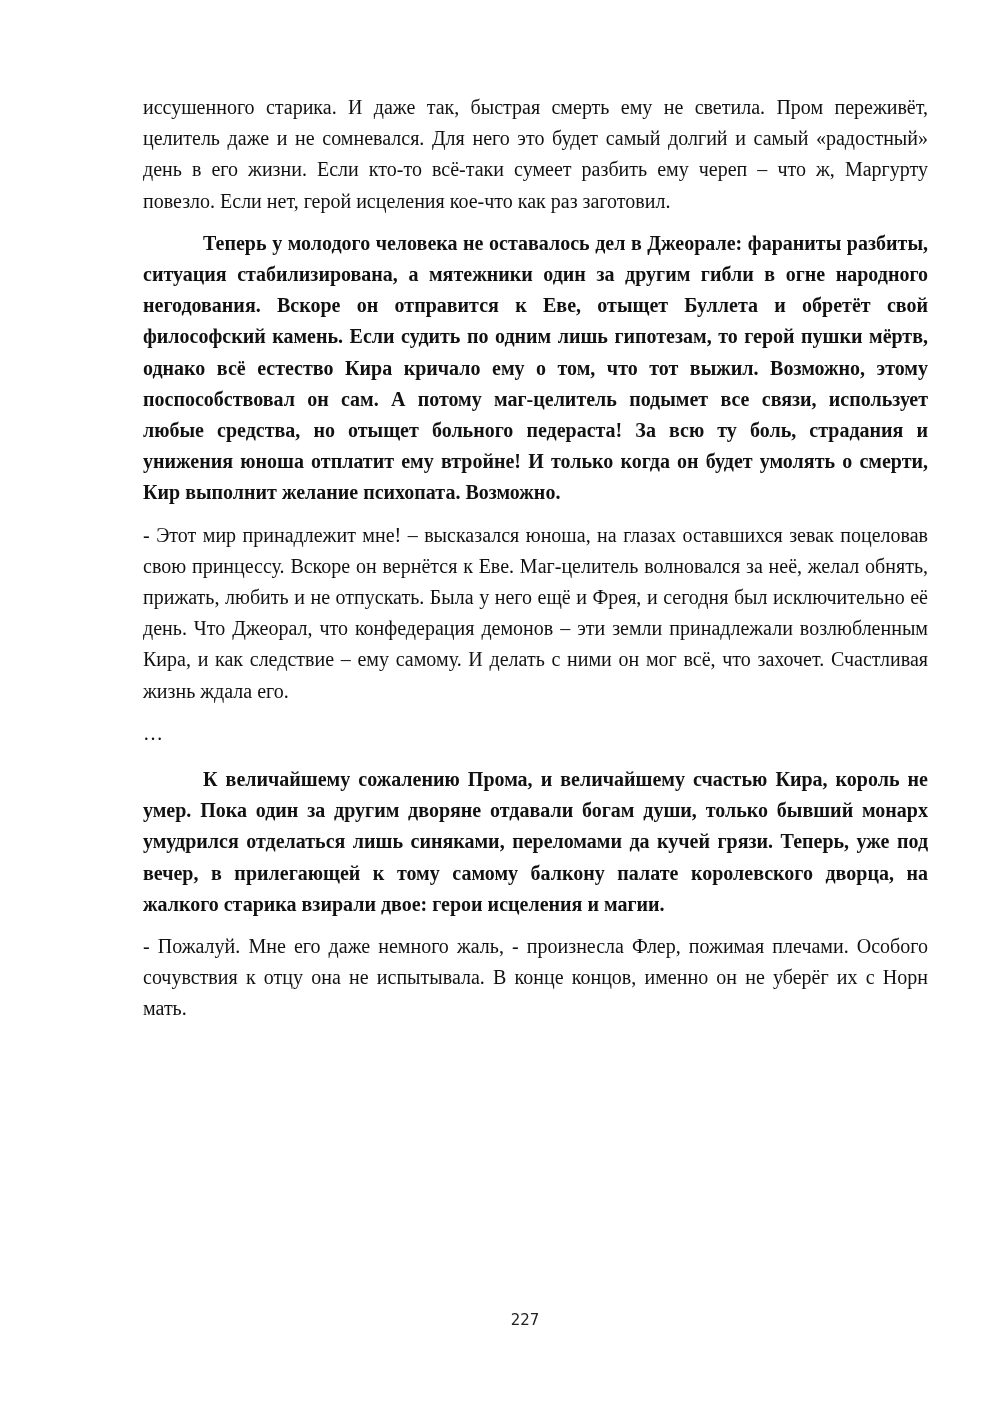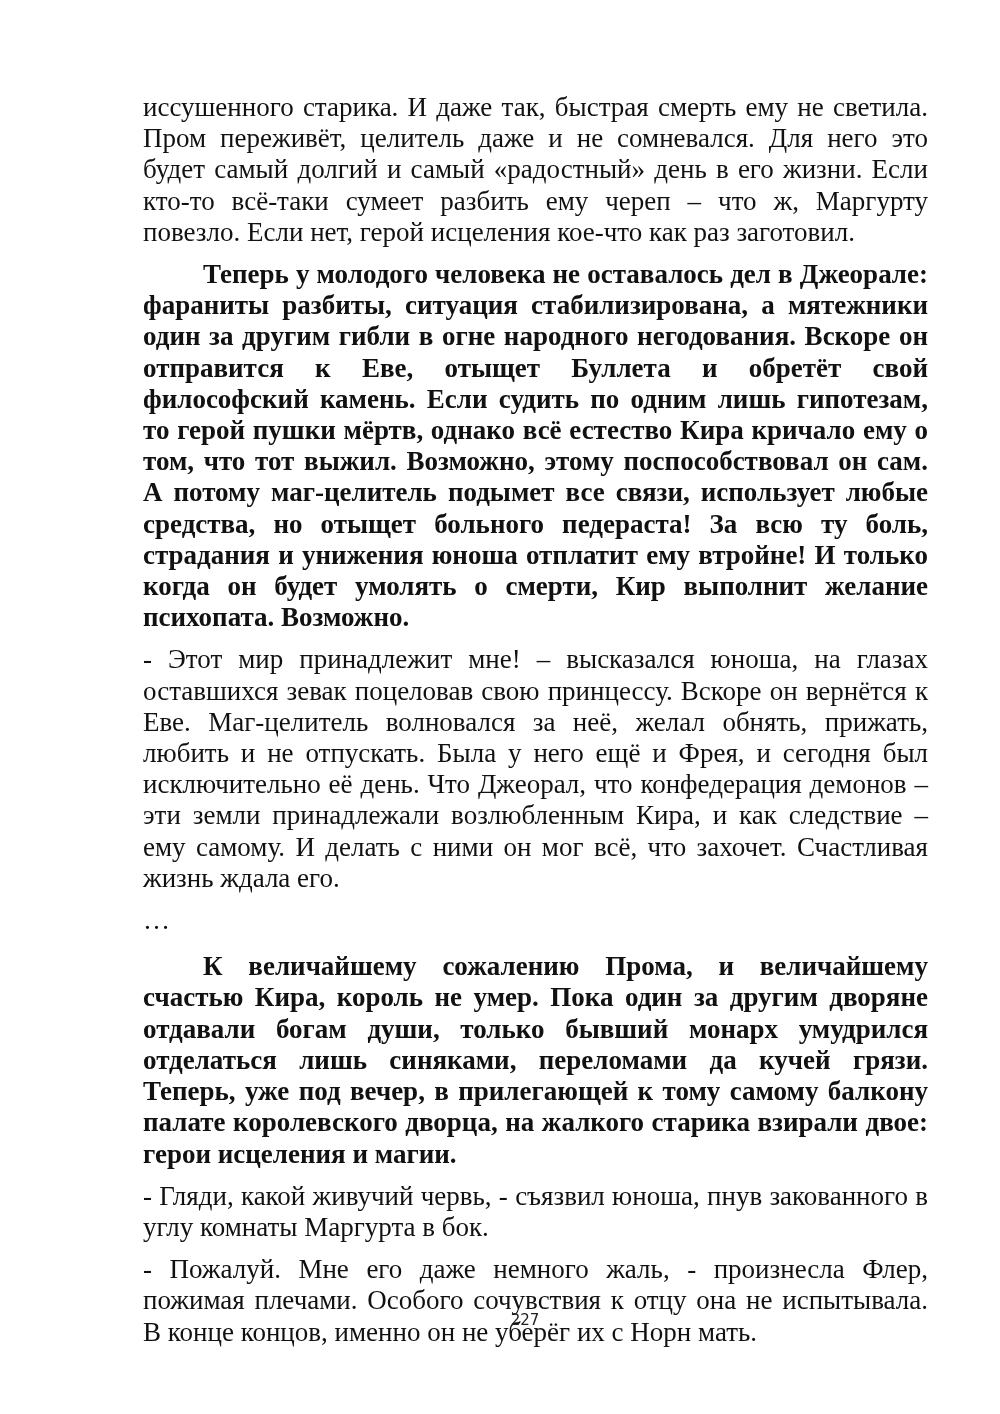--- a/index.html
+++ b/index.html
@@ -3,21 +3,21 @@
   <meta charset="utf-8">
   <style>
     html, body { margin: 0; padding: 0; background: #ffffff; }
     body { width: 1000px; height: 1414px; position: relative; overflow: hidden; }
     .page {
       position: absolute;
       left: 143px;
       top: 92px;
       width: 785px;
       font-family: "Liberation Serif", serif;
-      font-size: 27px;
+      font-size: 20px;
       line-height: 31.2px;
       color: #111111;
       text-align: justify;
     }
     .page p { margin: 0 0 11px 0; }
     .page p.indent { text-indent: 60px; font-weight: bold; }
     .page p.ellipsis { margin-bottom: 15px; }
     .page-number {
       position: absolute;
       top: 1311px;
@@ -31,17 +31,16 @@
   </style>
 </head>
 <body>
 
 <div class="page">
   <p>иссушенного старика. И даже так, быстрая смерть ему не светила. Пром переживёт, целитель даже и не сомневался. Для него это будет самый долгий и самый «радостный» день в его жизни. Если кто-то всё-таки сумеет разбить ему череп – что ж, Маргурту повезло. Если нет, герой исцеления кое-что как раз заготовил.</p>
   <p class="indent">Теперь у молодого человека не оставалось дел в Джеорале: фараниты разбиты, ситуация стабилизирована, а мятежники один за другим гибли в огне народного негодования. Вскоре он отправится к Еве, отыщет Буллета и обретёт свой философский камень. Если судить по одним лишь гипотезам, то герой пушки мёртв, однако всё естество Кира кричало ему о том, что тот выжил. Возможно, этому поспособствовал он сам. А потому маг-целитель подымет все связи, использует любые средства, но отыщет больного педераста! За всю ту боль, страдания и унижения юноша отплатит ему втройне! И только когда он будет умолять о смерти, Кир выполнит желание психопата. Возможно.</p>
   <p>- Этот мир принадлежит мне! – высказался юноша, на глазах оставшихся зевак поцеловав свою принцессу. Вскоре он вернётся к Еве. Маг-целитель волновался за неё, желал обнять, прижать, любить и не отпускать. Была у него ещё и Фрея, и сегодня был исключительно её день. Что Джеорал, что конфедерация демонов – эти земли принадлежали возлюбленным Кира, и как следствие – ему самому. И делать с ними он мог всё, что захочет. Счастливая жизнь ждала его.</p>
   <p class="ellipsis">…</p>
   <p class="indent">К величайшему сожалению Прома, и величайшему счастью Кира, король не умер. Пока один за другим дворяне отдавали богам души, только бывший монарх умудрился отделаться лишь синяками, переломами да кучей грязи. Теперь, уже под вечер, в прилегающей к тому самому балкону палате королевского дворца, на жалкого старика взирали двое: герои исцеления и магии.</p>
-  <p>- Гляди, какой живучий червь, - съязвил юноша, пнув закованного в углу комнаты Маргурта в бок.</p>
   <p>- Пожалуй. Мне его даже немного жаль, - произнесла Флер, пожимая плечами. Особого сочувствия к отцу она не испытывала. В конце концов, именно он не уберёг их с Норн мать.</p>
 </div>
 
 <div class="page-number">227</div>
 
 </body></html>

